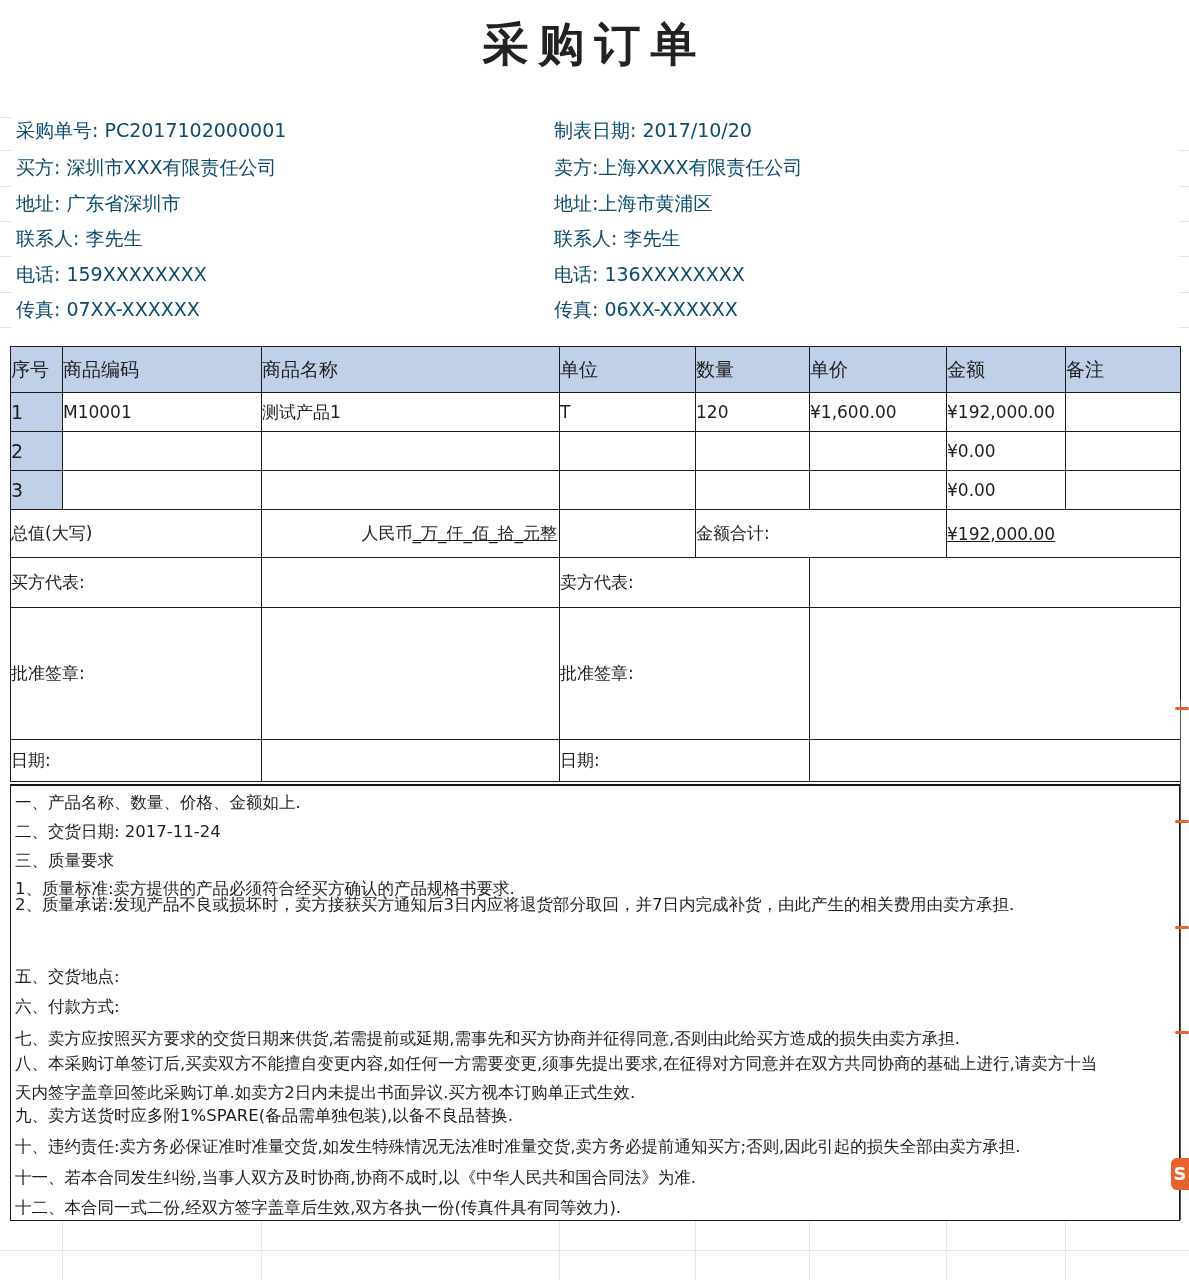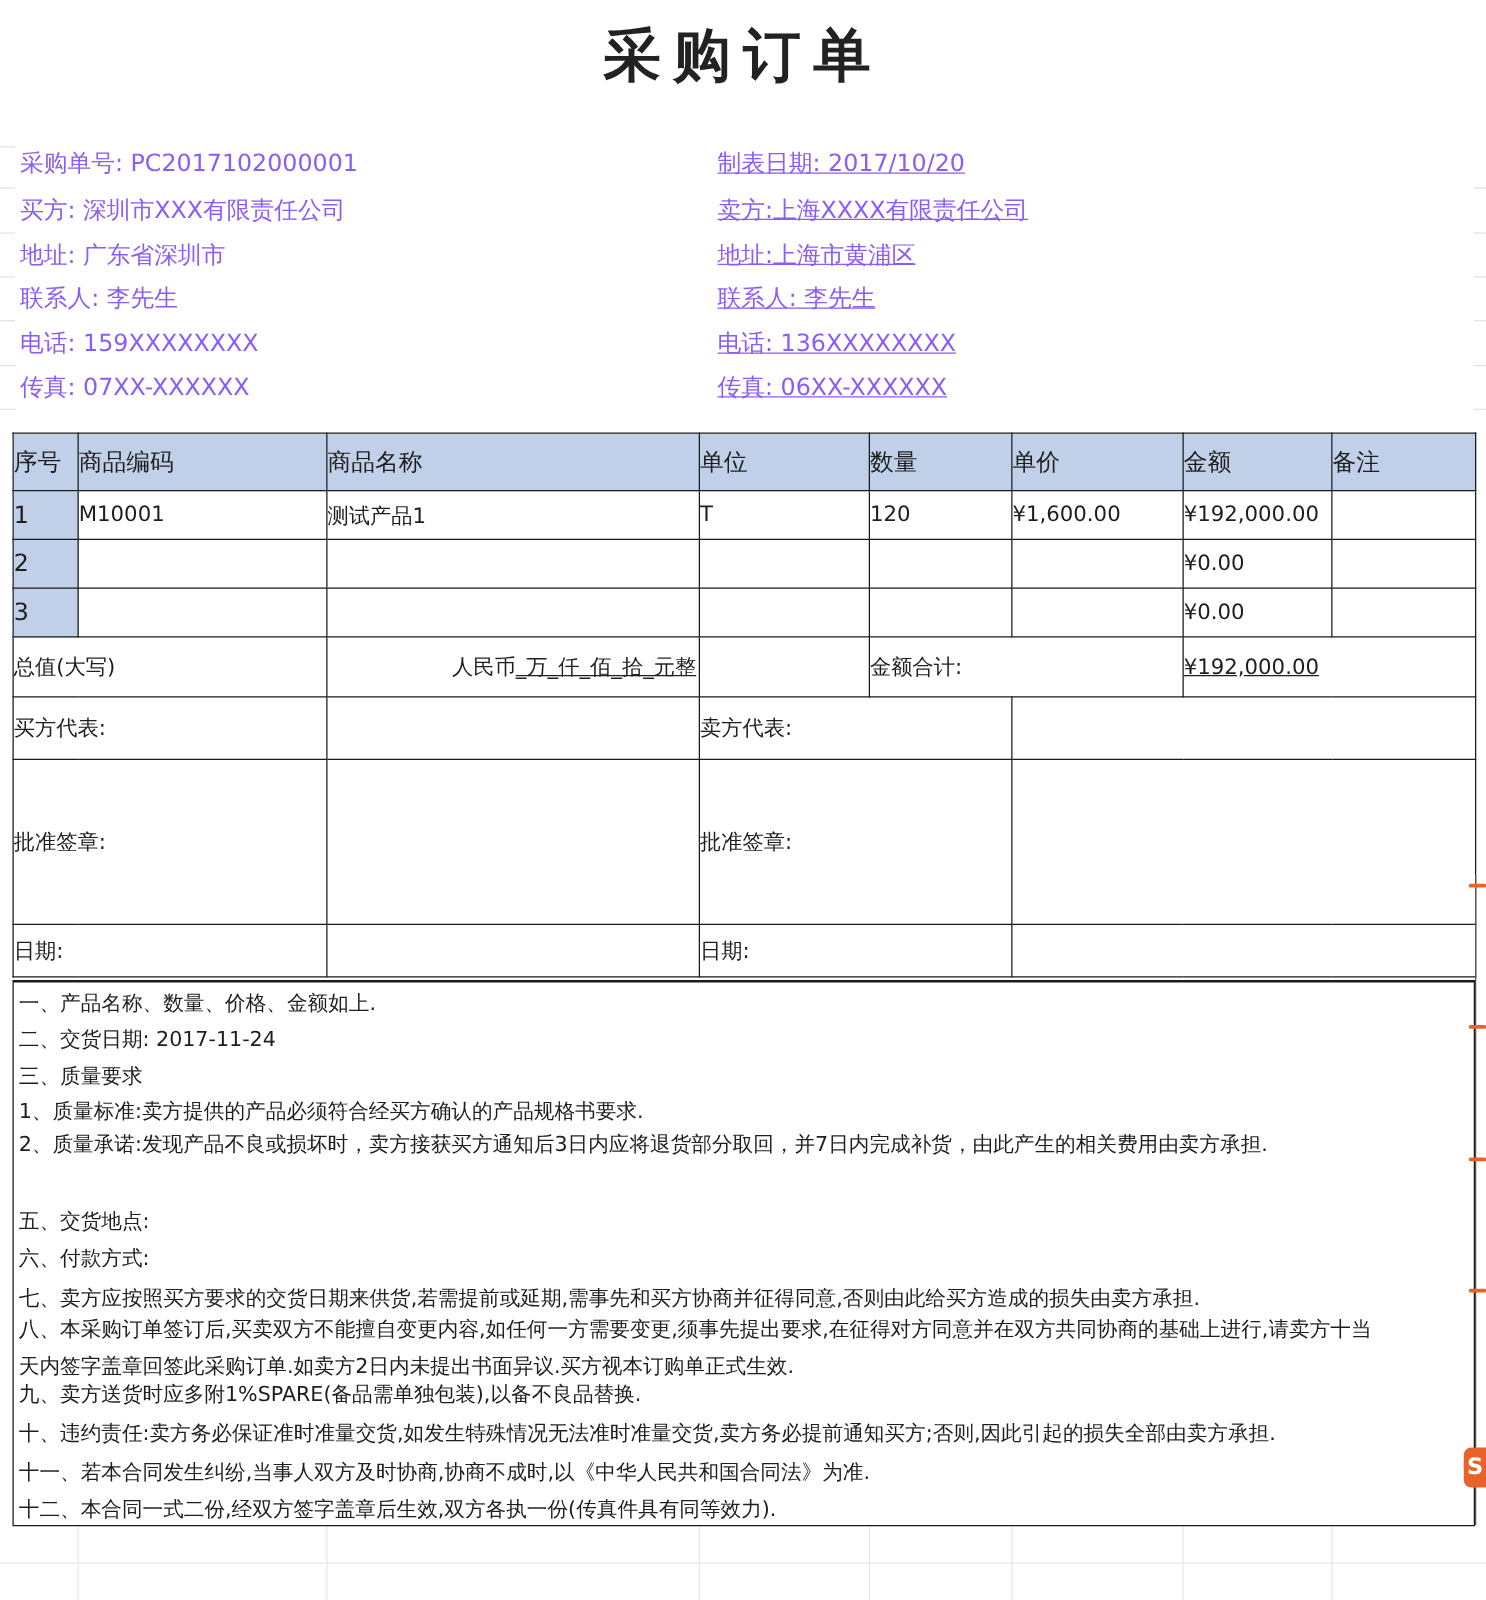--- a/index.html
+++ b/index.html
@@ -8,23 +8,23 @@
 
     
     .grid-bg { position: absolute; left: 0; top: 0; width: 1189px; height: 1280px; pointer-events: none; }
     .grid-bg .hl { position: absolute; left: 0; width: 12px; height: 1px; background: #e2e2e2; }
     .grid-bg .hr { position: absolute; right: 0; width: 10px; height: 1px; background: #e2e2e2; }
     .grid-bg .vline { position: absolute; top: 1220px; width: 1px; height: 60px; background: #e6e6e6; }
     .grid-bg .hline { position: absolute; left: 0; width: 1189px; height: 1px; background: #e6e6e6; }
 
     .title { position: absolute; top: 14px; left: 0; width: 1189px; text-align: center; font-size: 46px; font-weight: bold; letter-spacing: 10px; color: #222; }
 
-    .info { position: absolute; font-size: 19px; color: #8b5cf6; white-space: nowrap; }
+    .info { position: absolute; font-size: 19px; color: #0c4a6e; white-space: nowrap; }
     .info.left { left: 16px; }
-    .info.right { left: 574px; text-decoration: underline; }
+    .info.right { left: 554px; }
 
     table.order { position: absolute; left: 10px; top: 346px; border-collapse: collapse; table-layout: fixed; width: 1170px; }
     table.order td { border: 1.5px solid #1a1a1a; vertical-align: middle; font-size: 17px; color: #1e1e1e; }
     table.order tr.head td { background: #c0d0e8; font-size: 19px; height: 46px; }
     table.order td.seq { background: #c0d0e8; font-size: 19px; }
     table.order tr.item td { height: 39px; }
     .underline { text-decoration: underline; }
     .rmb { text-align: right !important; padding-right: 2px; }
     .terms { position: absolute; left: 10px; top: 784px; width: 1170px; height: 437px; border: 1.5px solid #1a1a1a; border-top: 2.5px solid #1a1a1a; padding-left: 48px; }
     .terms .line { position: absolute; left: 4px; font-size: 16.5px; color: #1e1e1e; white-space: nowrap; }
@@ -160,21 +160,21 @@
     <td colspan="3"></td>
   </tr>
 </tbody>
   </table>
 
 <div class="terms">
   <div class="line" style="top:6px">一、产品名称、数量、价格、金额如上.</div>
   <div class="line" style="top:35px">二、交货日期: 2017-11-24</div>
   <div class="line" style="top:64px">三、质量要求</div>
   <div class="line" style="top:92px">1、质量标准:卖方提供的产品必须符合经买方确认的产品规格书要求.</div>
-  <div class="line" style="top:119px">2、质量承诺:发现产品不良或损坏时，卖方接获买方通知后3日内应将退货部分取回，并7日内完成补货，由此产生的相关费用由卖方承担.</div>
+  <div class="line" style="top:108px">2、质量承诺:发现产品不良或损坏时，卖方接获买方通知后3日内应将退货部分取回，并7日内完成补货，由此产生的相关费用由卖方承担.</div>
   <div class="line" style="top:180px">五、交货地点:</div>
   <div class="line" style="top:210px">六、付款方式:</div>
   <div class="line" style="top:242px">七、卖方应按照买方要求的交货日期来供货,若需提前或延期,需事先和买方协商并征得同意,否则由此给买方造成的损失由卖方承担.</div>
   <div class="line" style="top:267px">八、本采购订单签订后,买卖双方不能擅自变更内容,如任何一方需要变更,须事先提出要求,在征得对方同意并在双方共同协商的基础上进行,请卖方十当</div>
   <div class="line" style="top:296px">天内签字盖章回签此采购订单.如卖方2日内未提出书面异议.买方视本订购单正式生效.</div>
   <div class="line" style="top:319px">九、卖方送货时应多附1%SPARE(备品需单独包装),以备不良品替换.</div>
   <div class="line" style="top:381px">十一、若本合同发生纠纷,当事人双方及时协商,协商不成时,以《中华人民共和国合同法》为准.</div>
   <div class="line" style="top:350px">十、违约责任:卖方务必保证准时准量交货,如发生特殊情况无法准时准量交货,卖方务必提前通知买方;否则,因此引起的损失全部由卖方承担.</div>
   <div class="line" style="top:411px">十二、本合同一式二份,经双方签字盖章后生效,双方各执一份(传真件具有同等效力).</div>
 </div>

